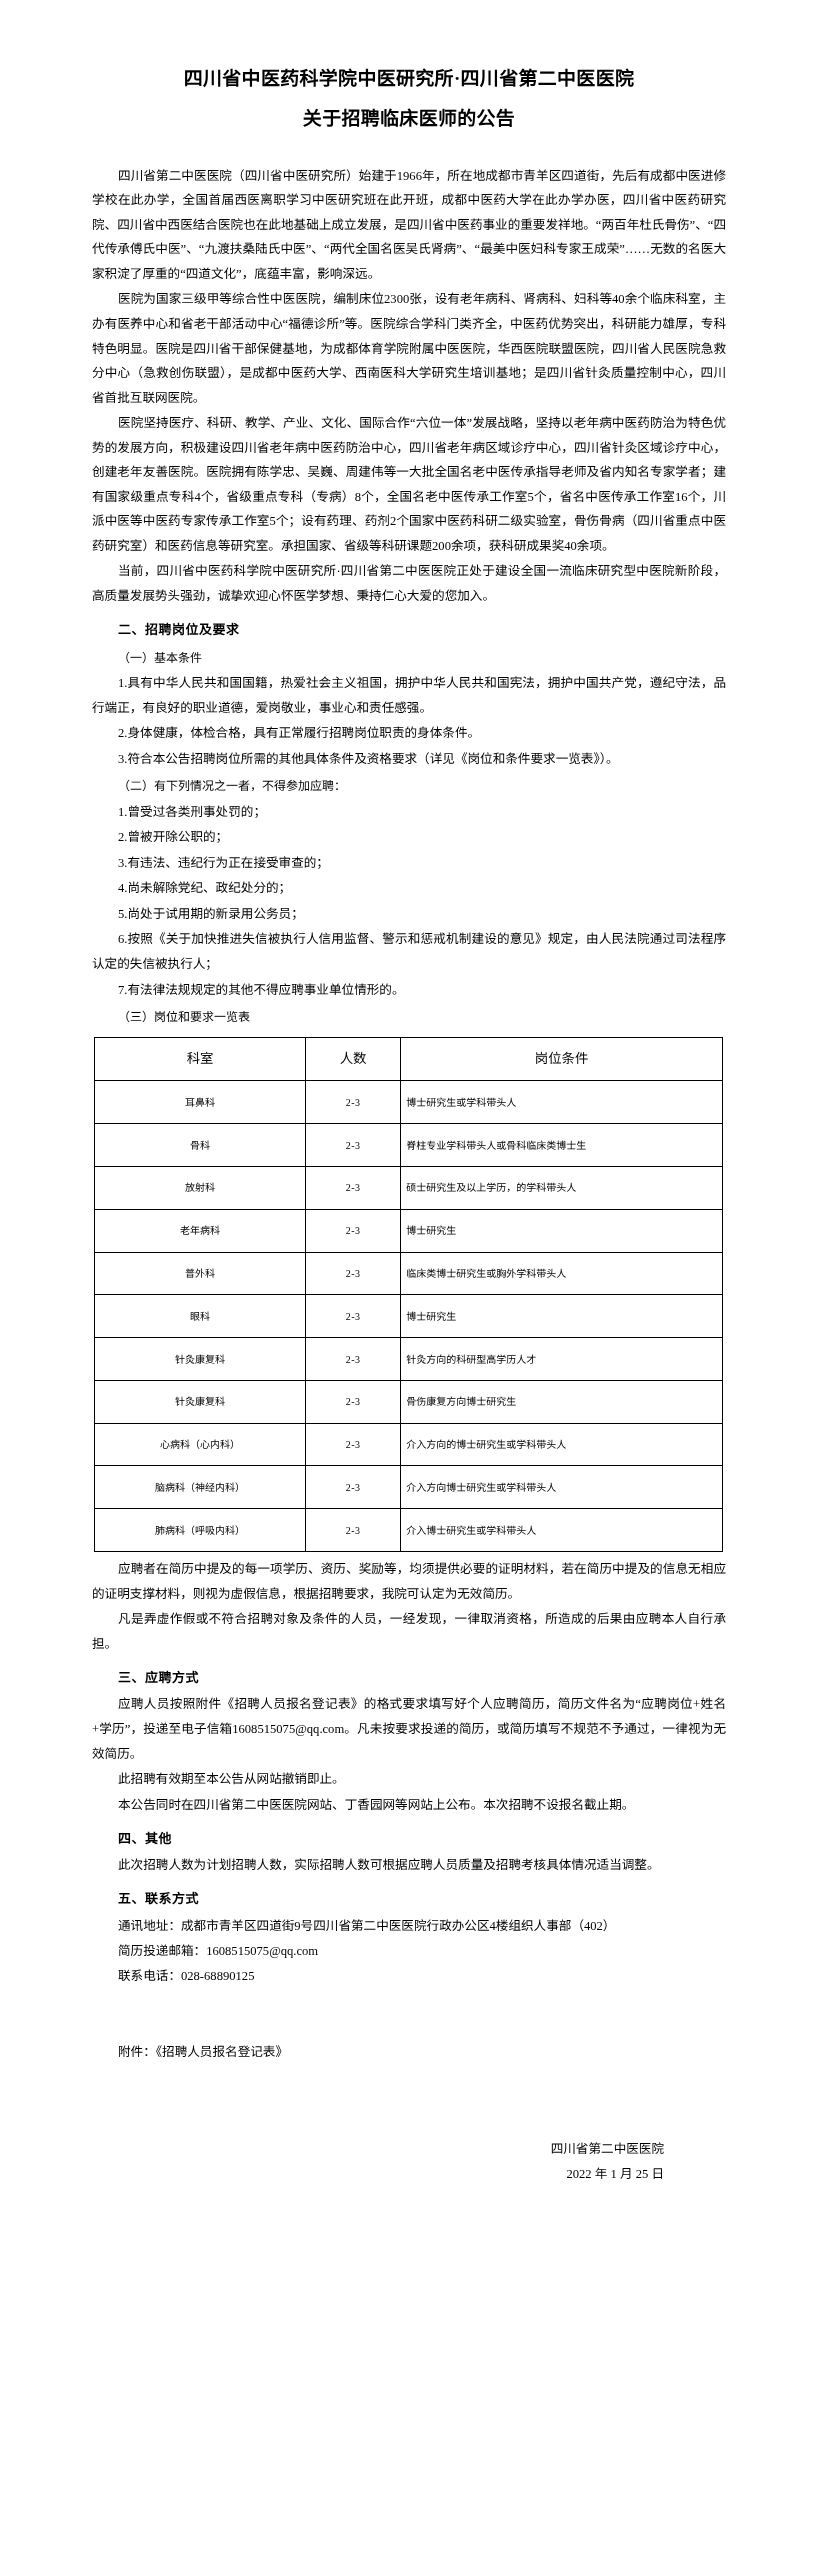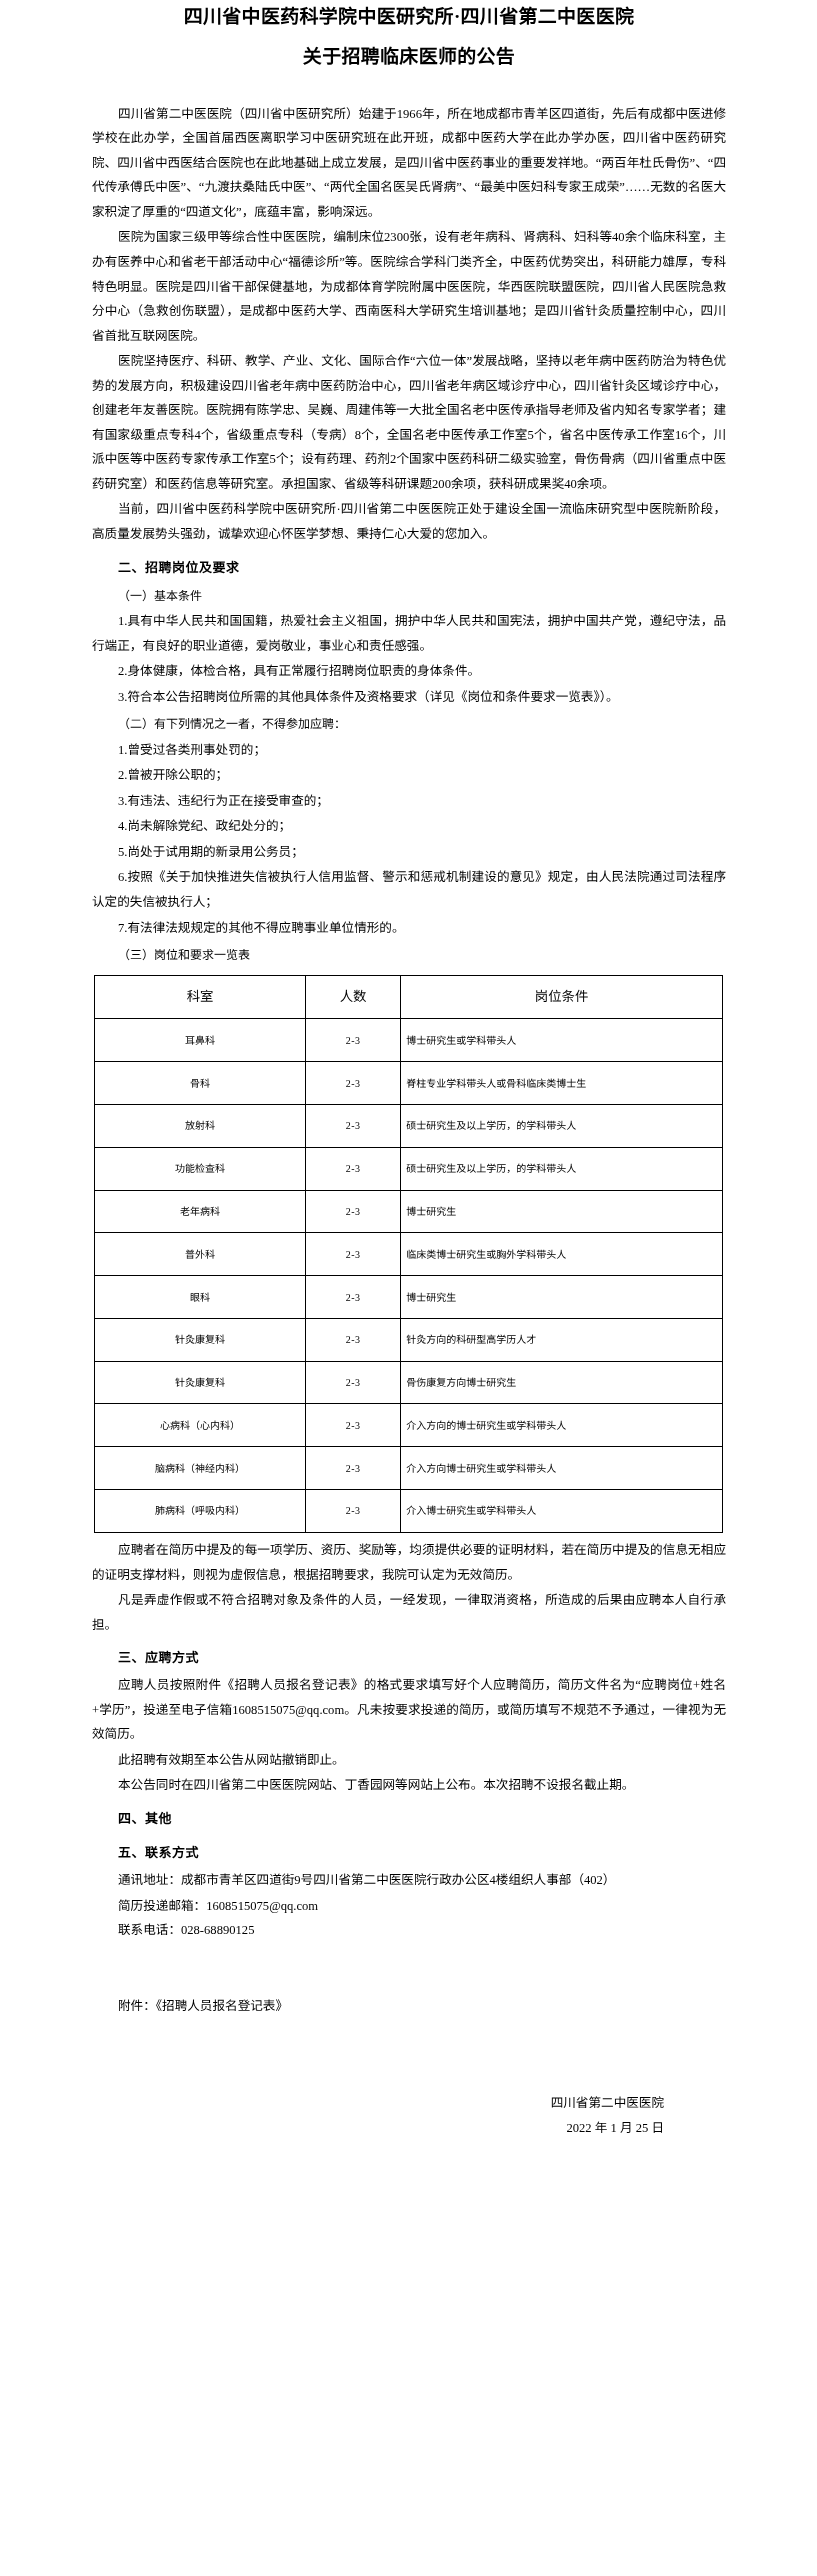--- a/index.html
+++ b/index.html
@@ -17,20 +17,21 @@
     min-height: 3984px;
     margin: 0 auto;
     background: #ffffff;
     box-sizing: border-box;
     padding: 0;
     position: relative;
   }
   .doc {
     width: 634px;
     margin: 0 auto;
+    padding-top: 62px;
     box-sizing: border-box;
   }
   .title-block {
     text-align: center;
     margin-bottom: 28px;
   }
   .title-line {
     font-family: "Liberation Serif", "DejaVu Serif", serif;
     font-weight: bold;
     font-size: 19px;
@@ -185,25 +186,20 @@
           <td class="dept">骨科</td>
           <td class="num">2-3</td>
           <td class="req">脊柱专业学科带头人或骨科临床类博士生</td>
         </tr>
         <tr>
           <td class="dept">放射科</td>
           <td class="num">2-3</td>
           <td class="req">硕士研究生及以上学历，的学科带头人</td>
         </tr>
         <tr>
-          <td class="dept">功能检查科</td>
-          <td class="num">2-3</td>
-          <td class="req">硕士研究生及以上学历，的学科带头人</td>
-        </tr>
-        <tr>
           <td class="dept">老年病科</td>
           <td class="num">2-3</td>
           <td class="req">博士研究生</td>
         </tr>
         <tr>
           <td class="dept">普外科</td>
           <td class="num">2-3</td>
           <td class="req">临床类博士研究生或胸外学科带头人</td>
         </tr>
         <tr>
@@ -241,20 +237,21 @@
 
     <p class="para">应聘者在简历中提及的每一项学历、资历、奖励等，均须提供必要的证明材料，若在简历中提及的信息无相应的证明支撑材料，则视为虚假信息，根据招聘要求，我院可认定为无效简历。</p>
     <p class="para">凡是弄虚作假或不符合招聘对象及条件的人员，一经发现，一律取消资格，所造成的后果由应聘本人自行承担。</p>
 
     <h2 class="section">三、应聘方式</h2>
     <p class="para">应聘人员按照附件《招聘人员报名登记表》的格式要求填写好个人应聘简历，简历文件名为“应聘岗位+姓名+学历”，投递至电子信箱1608515075@qq.com。凡未按要求投递的简历，或简历填写不规范不予通过，一律视为无效简历。</p>
     <p class="para">此招聘有效期至本公告从网站撤销即止。</p>
     <p class="para">本公告同时在四川省第二中医医院网站、丁香园网等网站上公布。本次招聘不设报名截止期。</p>
 
     <h2 class="section">四、其他</h2>
+    <p class="para">此次招聘人数为计划招聘人数，实际招聘人数可根据应聘人员质量及招聘考核具体情况适当调整。</p>
 
     <h2 class="section">五、联系方式</h2>
     <p class="para">通讯地址：成都市青羊区四道街9号四川省第二中医医院行政办公区4楼组织人事部（402）</p>
     <p class="contact">简历投递邮箱：1608515075@qq.com</p>
     <p class="contact">联系电话：028-68890125</p>
 
     <div class="spacer-lg"></div>
 
     <p class="attachment">附件：《招聘人员报名登记表》</p>
 

